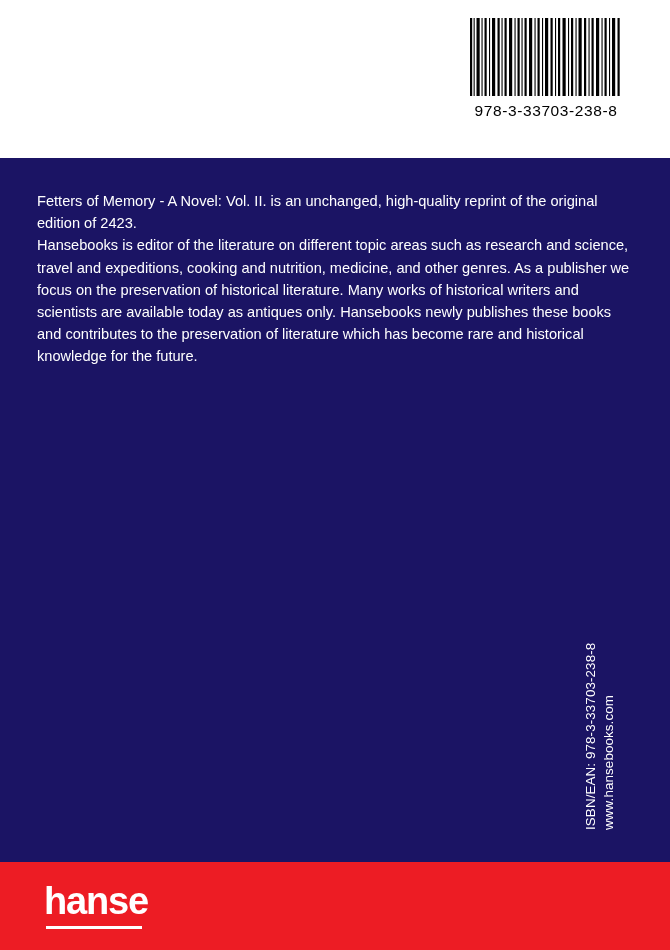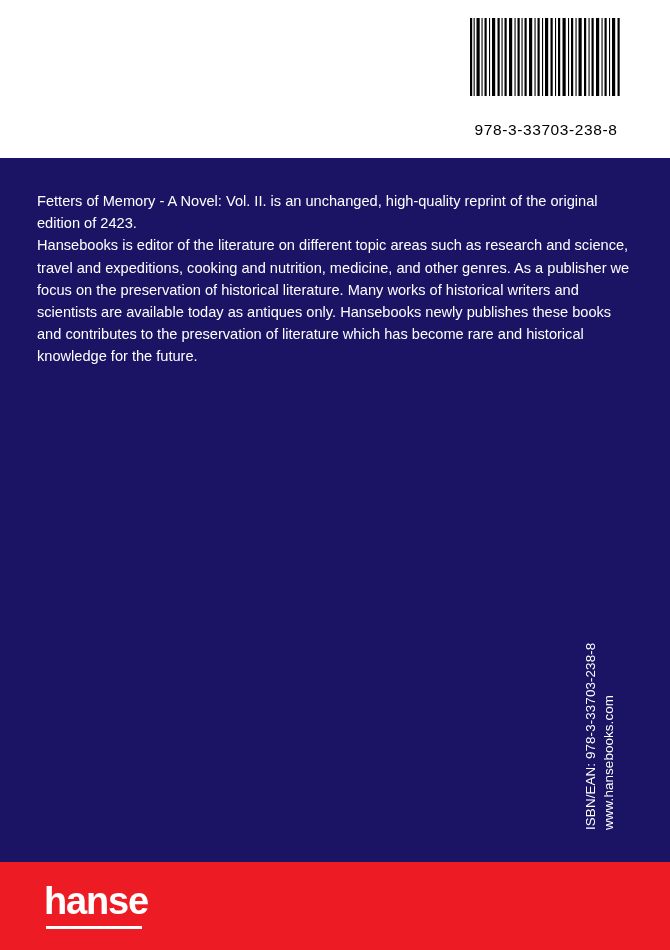--- a/index.html
+++ b/index.html
@@ -35,21 +35,21 @@
     right: 48px;
     width: 152px;
     text-align: center;
   }
   .barcode-bars {
     display: block;
     width: 152px;
     height: 78px;
   }
   .barcode-number {
-    margin-top: 25px;
+    margin-top: 6px;
     font-size: 15.5px;
     letter-spacing: 0.6px;
     color: #000000;
     font-family: "Liberation Sans", sans-serif;
     text-align: center;
   }
   
   .blurb {
     position: absolute;
     top: 190px;

